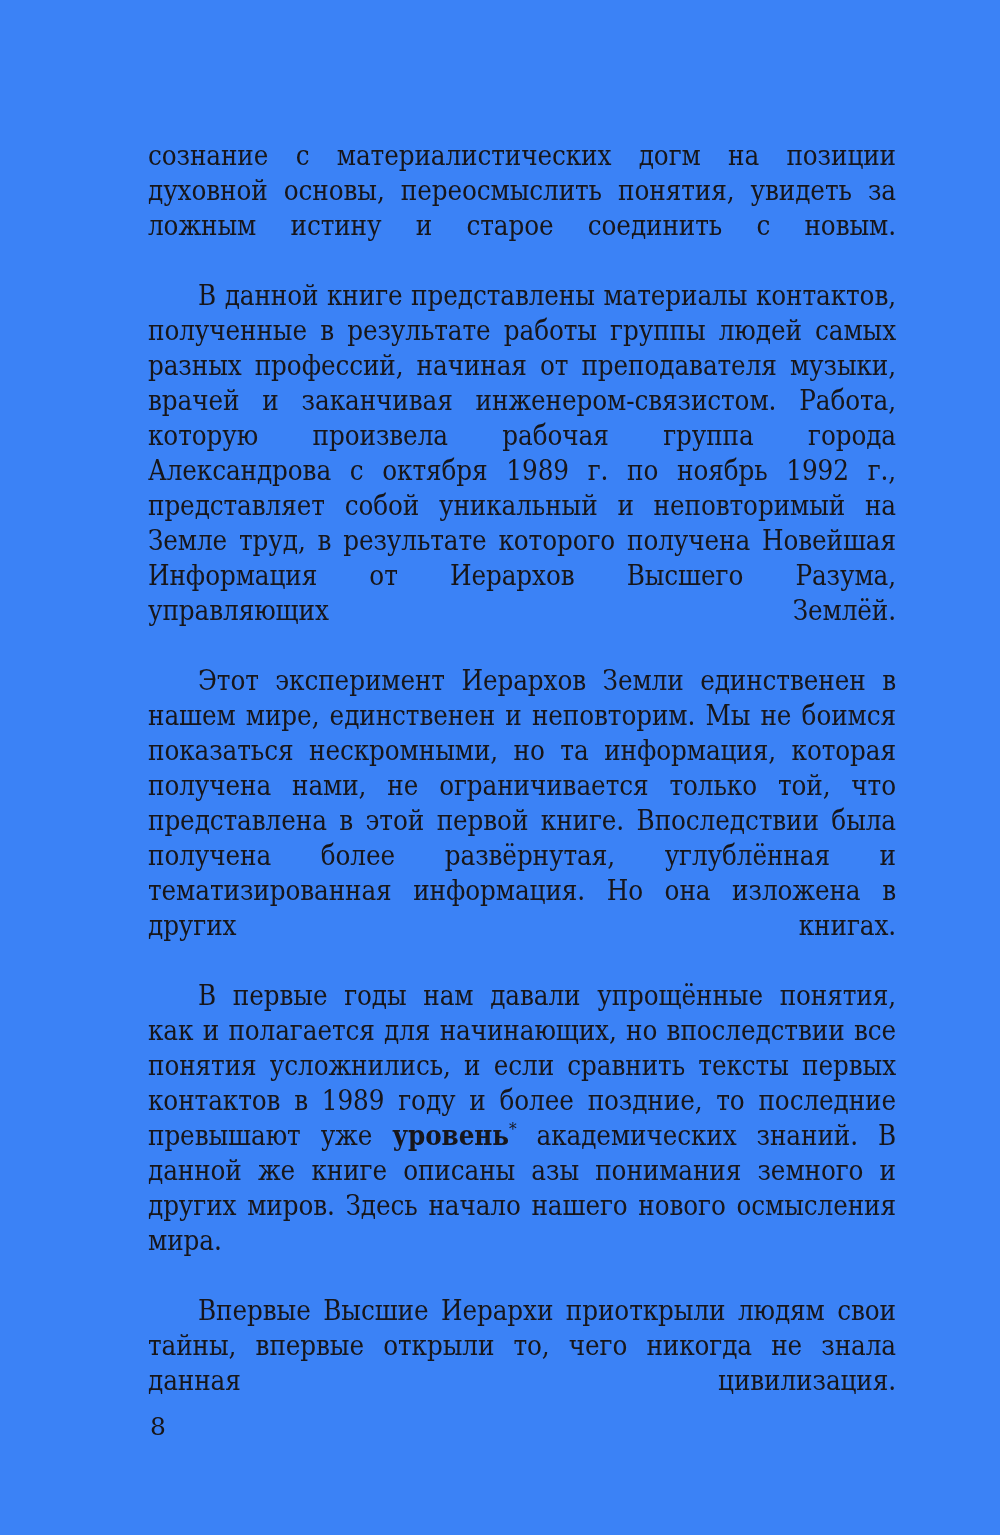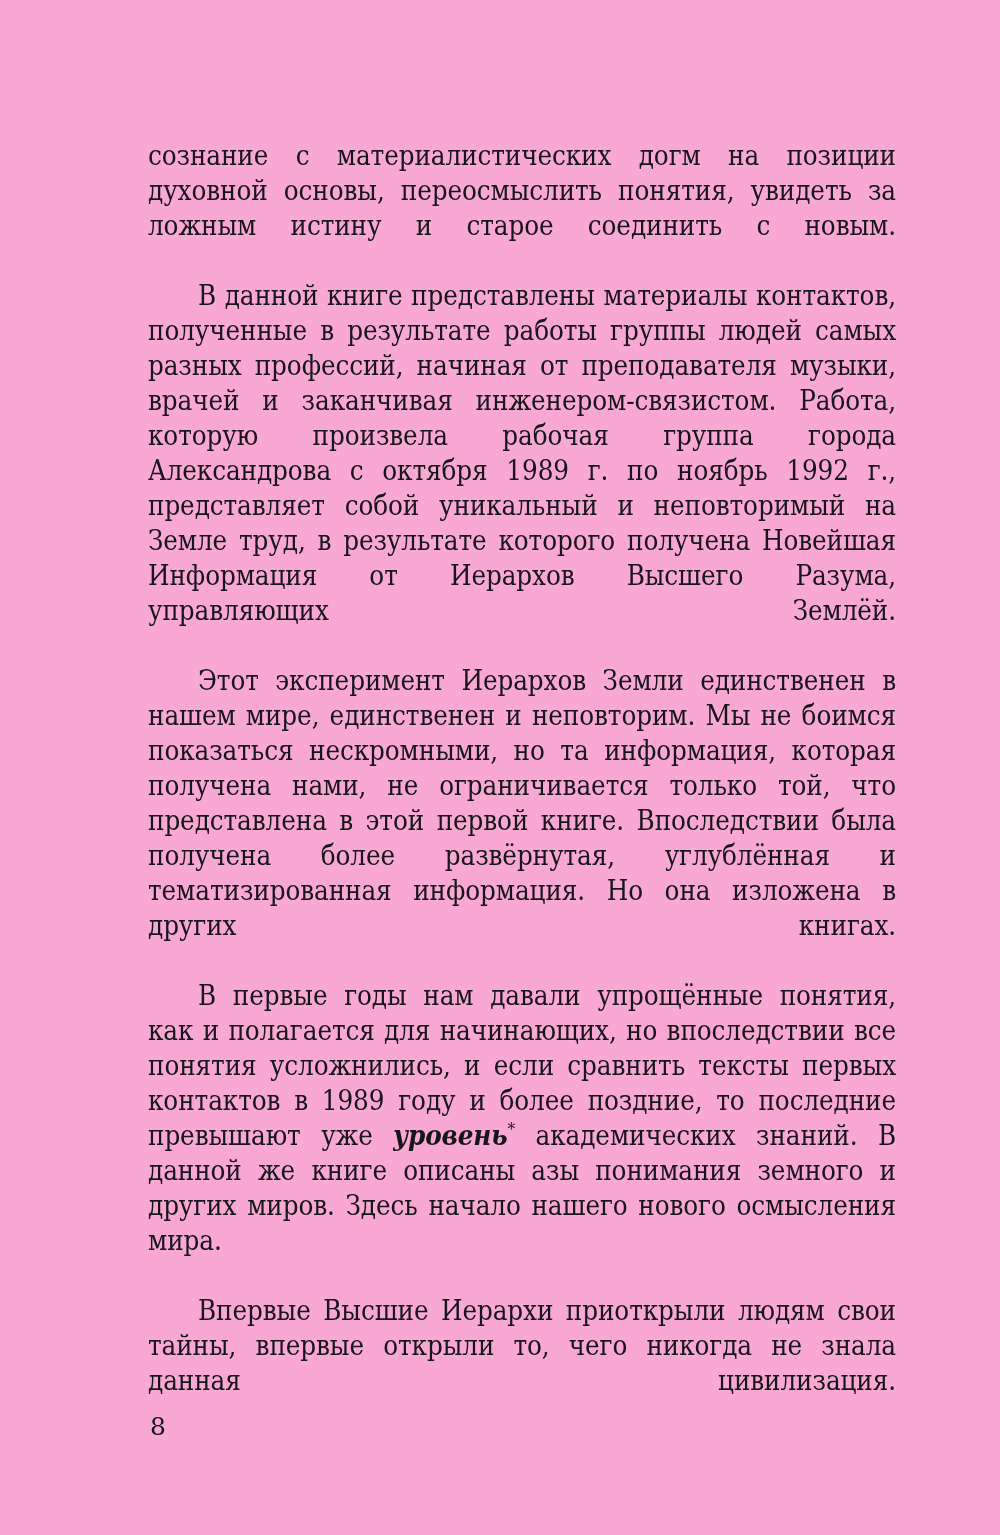--- a/index.html
+++ b/index.html
@@ -6,21 +6,21 @@
   html, body {
     margin: 0;
     padding: 0;
     background: #ffffff;
   }
 
   .page {
     position: relative;
     width: 1000px;
     height: 1535px;
-    background: #f9a8d4;
+    background: #3b82f6;
     overflow: hidden;
     font-family: "DejaVu Serif", "Liberation Serif", serif;
     color: #17161a;
   }
 
   .text-block {
     position: absolute;
     left: 148px;
     top: 138px;
     width: 748px;
@@ -45,21 +45,20 @@
     display: inline-block;
     width: 100%;
   }
 
   .para.no-indent {
     text-indent: 0;
   }
 
   .emph-bold {
     font-weight: 700;
-    font-style: italic;
   }
 
   .footnote-marker {
     font-size: 0.62em;
     vertical-align: super;
     line-height: 0;
     font-weight: 400;
   }
 
   .page-number {

